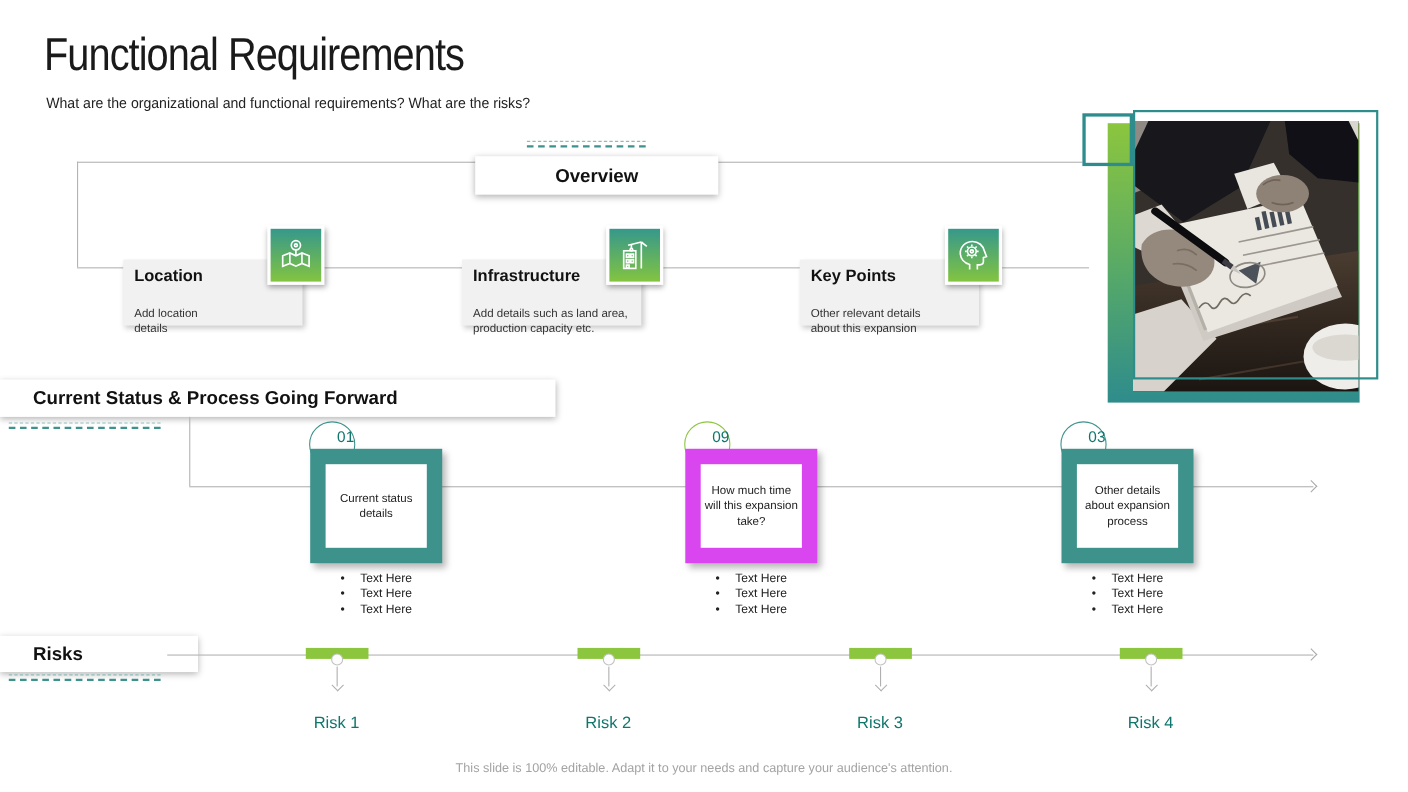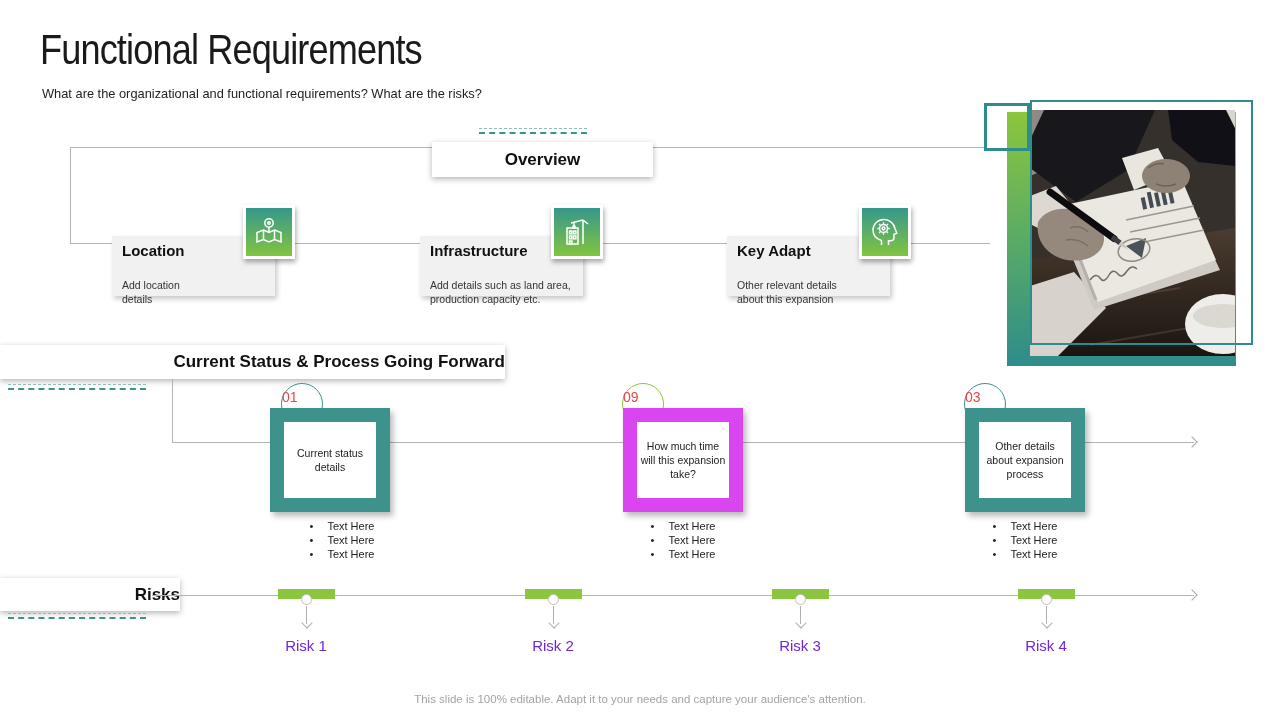--- a/index.html
+++ b/index.html
@@ -12,47 +12,47 @@
   .subtitle{left:42px;top:86px;font-size:13.5px;color:#222;transform:scaleX(.95);transform-origin:0 0;white-space:nowrap;}
   .footer{left:0;top:693px;width:1280px;text-align:center;font-size:11.5px;color:#a3a3a3;}
   
   .hline{border-top:1px solid #b4b4b4;height:0;}
   .vline{border-left:1px solid #b4b4b4;width:0;}
   .chev-r{width:7px;height:7px;border-top:1.6px solid #a9a9a9;border-right:1.6px solid #a9a9a9;transform:rotate(45deg);}
   .chev-d{width:7px;height:7px;border-top:1.6px solid #b0b0b0;border-right:1.6px solid #b0b0b0;transform:rotate(135deg);}
   .dash-teal{height:3px;border-top:1px dashed #8fbdb9;border-bottom:2px dashed #3d928c;}
   
   .plate{background:#fff;box-shadow:0 2px 6px rgba(0,0,0,.30);display:flex;align-items:center;
-         font-size:17px;font-weight:bold;color:#111;justify-content:flex-end;}
+         font-size:17px;font-weight:bold;color:#111;}
   
   .card{background:#f1f1f1;box-shadow:2px 3px 5px rgba(0,0,0,.22);width:163px;height:60px;padding:6px 0 0 10px;box-sizing:border-box;}
   .card-title{font-size:15px;font-weight:bold;color:#111;margin-bottom:20px;}
   .card-body{font-size:10.5px;color:#333;line-height:1.3;}
   .icon-tile{width:52px;height:54px;background:#fff;box-shadow:1px 3px 5px rgba(0,0,0,.35);padding:3px;box-sizing:border-box;}
   .icon-grad{width:100%;height:100%;background:linear-gradient(180deg,#35988b 0%,#83c440 100%);
              display:flex;align-items:center;justify-content:center;}
   .icon-grad svg{width:40px;height:40px;}
   .icon-grad path,.icon-grad rect,.icon-grad circle,.icon-grad line{stroke:#fff;stroke-width:1.5;fill:none;}
   
   .step-circle{width:42px;height:42px;border-radius:50%;background:#fff;box-sizing:border-box;
-               text-align:left;font-size:14px;color:#ef4444;padding-top:5px;}
+               text-align:right;font-size:14px;color:#0f766e;padding-top:5px;}
   .step-circle.teal{border:1.4px solid #3d928c;}
   .step-circle.green{border:1.4px solid #8cc63e;}
   .step-box{width:120px;height:104px;box-shadow:3px 4px 6px rgba(0,0,0,.28);box-sizing:border-box;}
   .step-box.teal{background:#3d928c;}
   .step-box.green{background:#d946ef;}
   .step-inner{position:absolute;left:14px;top:14px;right:14px;bottom:14px;background:#fff;
               display:flex;align-items:center;justify-content:center;text-align:center;
               font-size:10.5px;color:#222;line-height:1.35;padding:2px;}
   .bullets{width:130px;text-align:center;font-size:11px;color:#222;line-height:14px;}
   .bullet-line::before{content:"•";margin-right:14px;}
   
   .risk-bar{width:57px;height:10px;background:#8cc63e;}
   .risk-dot{width:11px;height:11px;border-radius:50%;background:#fdfdfd;border:1px solid #c2c2c2;box-sizing:border-box;}
-  .risk-label{font-size:15px;color:#6d28d9;text-align:center;width:120px;}
+  .risk-label{font-size:15px;color:#0f766e;text-align:center;width:120px;margin-top:12px;}
   
   .grad-strip{background:linear-gradient(180deg,#8cc63e 0%,#55a869 55%,#2e8c8c 100%);}
   .teal-frame{border:2px solid #2e8c8c;background:transparent;}
   .teal-square{border:3px solid #2e8c8c;background:transparent;}
 </style>
 </head>
 <body>
 
 <div class="slide">
 
@@ -101,21 +101,21 @@
         <line x1="26" y1="32" x2="26" y2="8"></line>
         <line x1="26" y1="8" x2="14" y2="11"></line>
         <line x1="17" y1="10.4" x2="17" y2="14"></line>
         <circle cx="17" cy="15" r="1.2"></circle>
         <line x1="26" y1="8" x2="31" y2="12"></line>
       </svg>
     </div>
   </div>
 
   <div class="abs card" style="left:727px;top:236px;">
-    <div class="card-title">Key Adapt</div>
+    <div class="card-title">Key Points</div>
     <div class="card-body" style="max-width:115px;">Other relevant details about this expansion</div>
   </div>
   <div class="abs icon-tile" style="left:859px;top:205px;">
     <div class="icon-grad">
       <svg viewBox="0 0 40 40">
         <path d="M16.5 33 v-4.5 c-5 -1.5 -8.5 -5.5 -8.5 -10.5 C8 12 13 7.5 19 7.5 c5.5 0 10 3.8 11 9 l1.8 4.7 -2.8 1 v3.6 c0 1.8 -1.5 3 -3.3 3 h-2.2 v4.2"></path>
         <circle cx="18.5" cy="16.5" r="4"></circle>
         <circle cx="18.5" cy="16.5" r="1.4"></circle>
         <line x1="23.1" y1="16.5" x2="24.7" y2="16.5"></line>
         <line x1="13.9" y1="16.5" x2="12.3" y2="16.5"></line>
@@ -133,21 +133,21 @@
     <span>Current Status &amp; Process Going Forward</span>
   </div>
   <div class="abs dash-teal" style="left:8px;top:384px;width:138px;"></div>
   <div class="abs vline" style="left:172px;top:379px;height:63px;"></div>
   <div class="abs hline" style="left:172px;top:442px;width:1022px;"></div>
   <div class="abs chev-r" style="left:1188px;top:438px;"></div>
 
   <div class="abs step-circle teal" style="left:281px;top:383px;">
     <span>01</span>
   </div>
-  <div class="abs step-box teal" style="left:270px;top:408px;">
+  <div class="abs step-box teal" style="left:282px;top:408px;">
     <div class="step-inner">Current status details</div>
   </div>
   <div class="abs bullets" style="left:277px;top:519px;">
     <div class="bullet-line">Text Here</div>
     <div class="bullet-line">Text Here</div>
     <div class="bullet-line">Text Here</div>
   </div>
 
   <div class="abs step-circle green" style="left:622px;top:383px;">
     <span>09</span>

